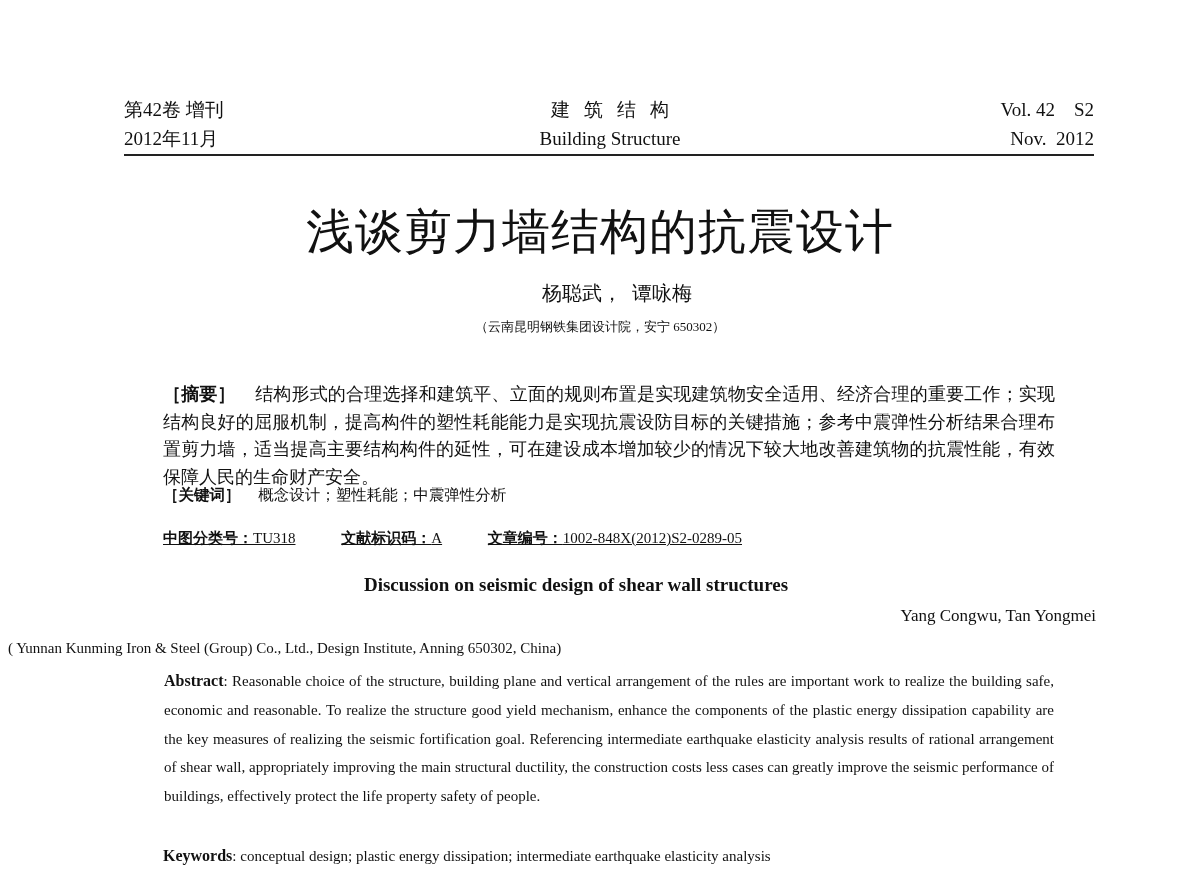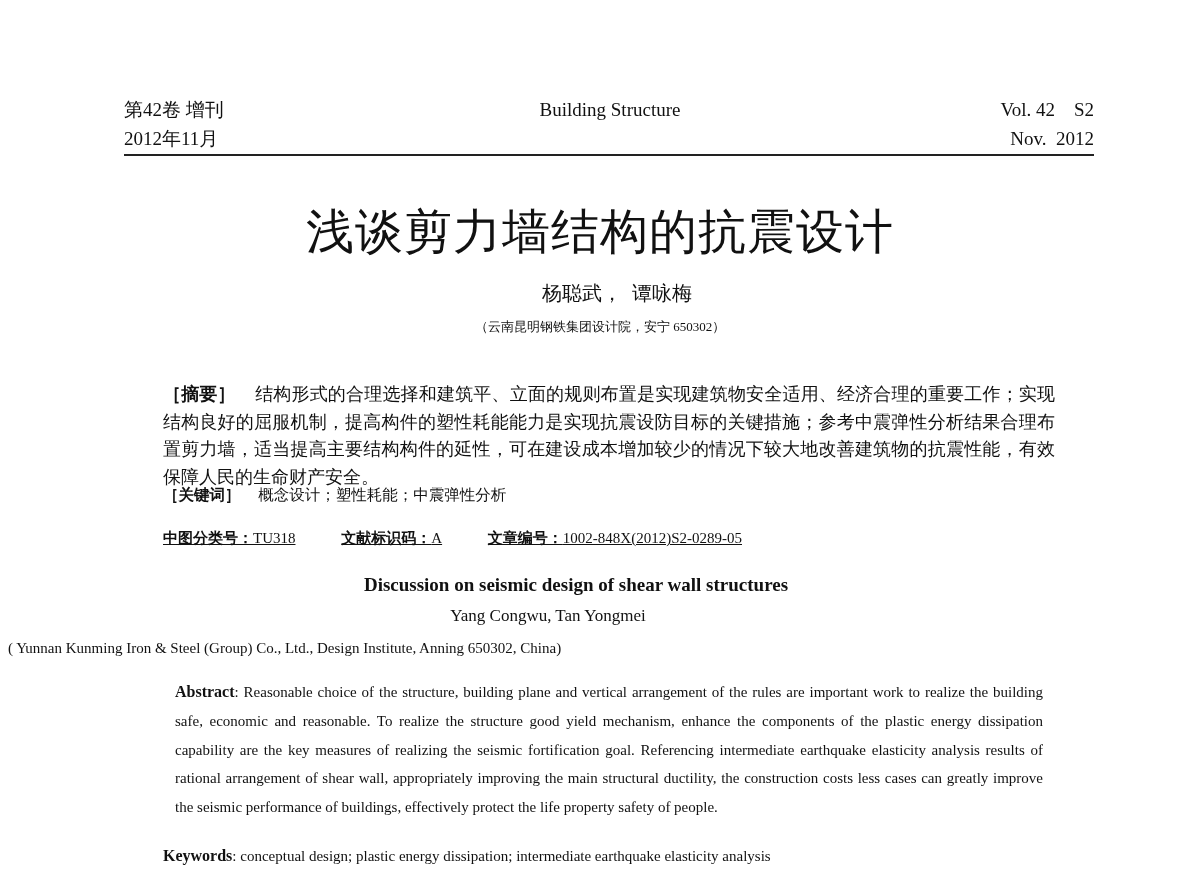--- a/index.html
+++ b/index.html
@@ -25,36 +25,37 @@
   
   .cn-abs { left: 163px; width: 892px; top: 380px; font-size: 18px; line-height: 27.5px; text-align: justify; }
   .lbl { font-weight: bold; font-family: "DejaVu Sans", "Liberation Sans", sans-serif; }
   .cn-kw { left: 163px; top: 481px; font-size: 15.5px; line-height: 27px; }
   .cn-meta { left: 163px; top: 526px; font-size: 15px; line-height: 24px; white-space: nowrap; }
   .cn-meta .item { display: inline-block; margin-right: 42px; text-decoration: underline; }
   .cn-meta .val { font-family: "Liberation Serif", serif; }
 
   
   .en-title { left: 0; width: 1152px; top: 574px; text-align: center; font-size: 19px; font-weight: bold; }
-  .en-authors { left: 0; width: 1096px; top: 606px; text-align: center; font-size: 17px; }
+  .en-authors { left: 0; width: 1096px; top: 606px; text-align: right; font-size: 17px; }
   .en-affil { left: 8px; width: 1200px; top: 640px; text-align: left; font-size: 15px; }
   .en-abs { left: 163px; width: 892px; top: 666px; font-size: 15px; line-height: 28.8px; text-align: justify; }
-  .en-abs p { margin: 12px; }
+  .en-abs p { margin: 1px; }
   .en-kw { left: 163px; top: 844px; font-size: 15px; line-height: 24px; }
   .en-lbl { font-weight: bold; font-size: 16px; }
 </style>
 </head>
 <body>
 
 <div class="abs hdr-left serif">
   <div>第42卷 增刊</div>
   <div>2012年11月</div>
 </div>
 
 <div class="abs hdr-center serif">
+  <div class="cn">建筑结构</div>
   <div>Building Structure</div>
 </div>
 
 <div class="abs hdr-right serif">
   <div style="white-space:pre">Vol. 42    S2</div>
   <div style="white-space:pre">Nov.  2012</div>
 </div>
 
 <div class="abs hdr-rule"></div>
 

